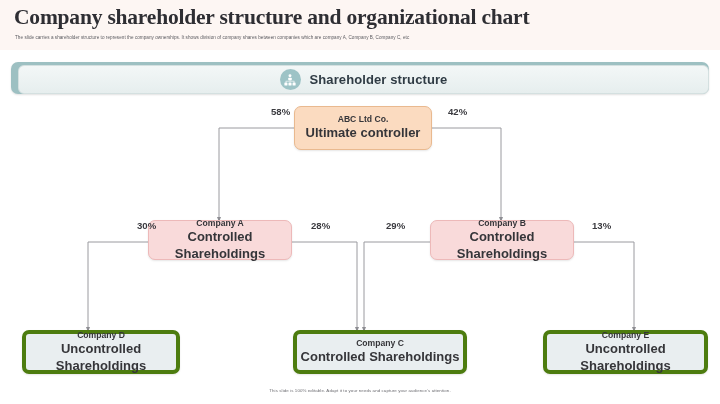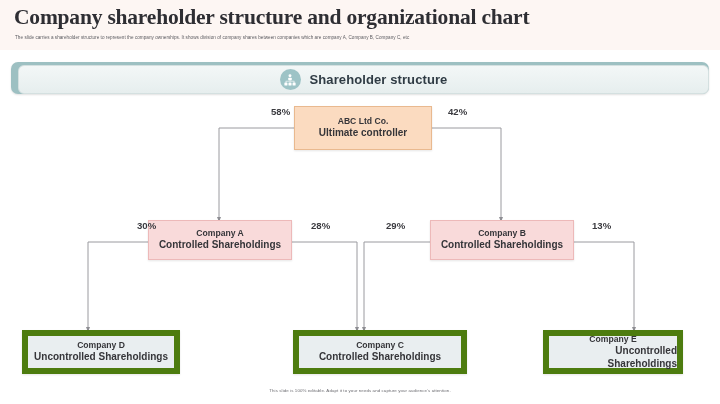--- a/index.html
+++ b/index.html
@@ -71,47 +71,46 @@
     letter-spacing: 0.1px;
   }
   
   .chart-area {
     position: absolute; left: 0; top: 96px;
     width: 720px; height: 290px;
   }
   .chart-svg { position: absolute; left: 0; top: 0; }
   .node {
     position: absolute;
-    border-radius: 0;
+    border-radius: 7px;
     display: flex;
     flex-direction: column;
     align-items: center;
     justify-content: center;
     text-align: center;
     line-height: 1.28;
     font-weight: 700;
     color: #353539;
   }
   .node .l1 { font-size: 8.6px; }
-  .node .l2 { font-size: 10px; }
+  .node .l2 { font-size: 13px; }
   .node-root {
     background: #fbdbc0;
     border: 1px solid #e9b98f;
     box-shadow: 0 1px 2px rgba(0,0,0,0.10);
   }
   .node-mid {
     background: #f9dada;
     border: 1px solid #edb9b9;
     box-shadow: 0 1px 2px rgba(0,0,0,0.10);
   }
   .node-leaf {
     background: #e9eef0;
-    border: 6px solid #4d7c0f;
+    border: 4px solid #4d7c0f;
     box-shadow: 0 1px 2px rgba(0,0,0,0.10);
-    text-align: right;
   }
   .pct {
     position: absolute;
     font-size: 9.6px;
     font-weight: 700;
     color: #3a3a3f;
     white-space: nowrap;
   }
   .footer-note {
     position: absolute; left: 0; top: 388px;
@@ -192,21 +191,21 @@
     <div class="node node-leaf" style="left:22px; top:234px; width:158px; height:44px;">
       <span class="l1">Company D</span>
       <span class="l2">Uncontrolled Shareholdings</span>
     </div>
 
     <div class="node node-leaf" style="left:293px; top:234px; width:174px; height:44px;">
       <span class="l1">Company C</span>
       <span class="l2">Controlled Shareholdings</span>
     </div>
 
-    <div class="node node-leaf" style="left:543px; top:234px; width:140px; height:44px;">
+    <div class="node node-leaf" style="left:543px; top:234px; width:165px; height:44px;">
       <span class="l1">Company E</span>
       <span class="l2">Uncontrolled Shareholdings</span>
     </div>
 
     <div class="pct" style="left:243px; top:10px;margin-left:28px;">58%</div>
     <div class="pct" style="left:448px; top:10px;">42%</div>
     <div class="pct" style="left:93px; top:124px;margin-left:44px;">30%</div>
     <div class="pct" style="left:311px; top:124px;">28%</div>
     <div class="pct" style="left:386px; top:124px;">29%</div>
     <div class="pct" style="left:592px; top:124px;">13%</div>

